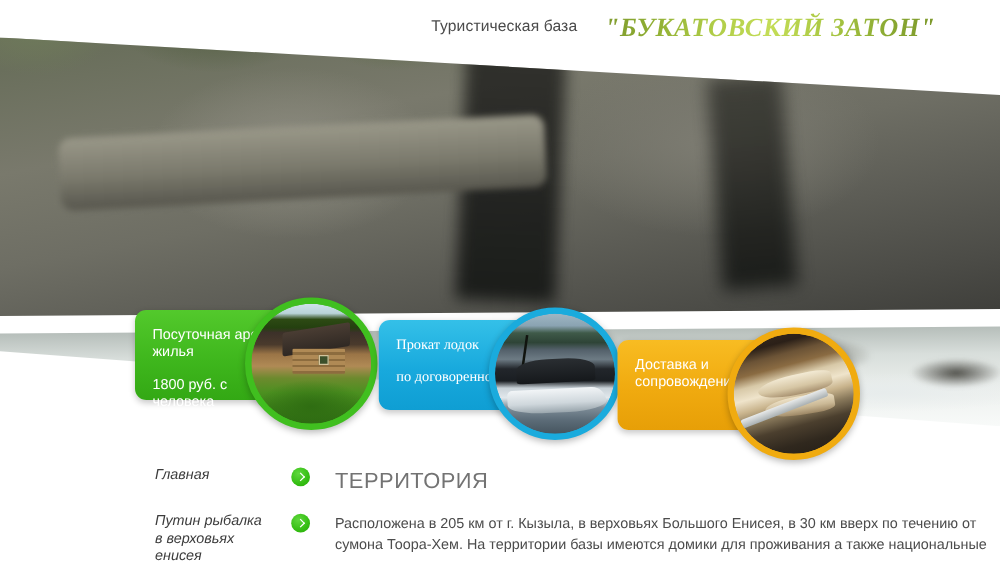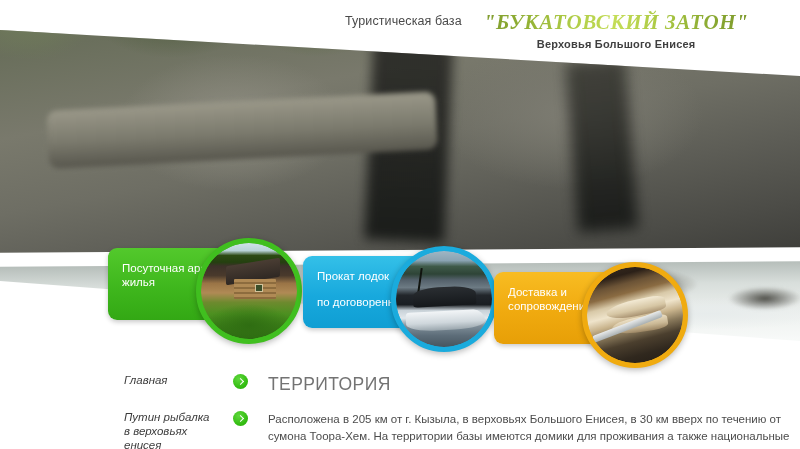--- a/index.html
+++ b/index.html
@@ -227,20 +227,21 @@
     background: #3b4f2a;
     border: 1px solid #d2c39c;
     box-sizing: border-box;
   }
 
   
   .f2 { left: 303px; top: 256px; }
   .f2 .feature-panel {
     left: 0; top: 0; width: 160px; height: 72px;
     background: linear-gradient(180deg, #34c0e8 0%, #18a9dd 55%, #0f9ed3 100%);
+    font-family: Liberation Serif, serif;
   }
   .f2 .feature-circle {
     left: 88px; top: -10px; width: 106px; height: 106px;
     border: 5px solid #1aabdd;
     background: #1aabdd;
   }
   .photo-boat {
     background:
       linear-gradient(180deg,
         #9fb6c4 0%, #8aa3b2 10%,
@@ -390,30 +391,30 @@
       <div class="foam-rocks"></div>
     </div>
   </div>
 </div>
 
 <header class="site-header">
   <div class="header-inner">
     <div class="kicker">Туристическая база</div>
     <div class="brand-block">
       <div class="brand-title">"БУКАТОВСКИЙ ЗАТОН"</div>
-      <div class="brand-sub">Верховья Большого Енисея</div>
     </div>
   </div>
 </header>
 
 <div class="features">
 
   <div class="feature f1">
     <div class="feature-panel">
       <div class="feature-line">Посуточная аренда жилья</div>
+      <div class="feature-line second">1800 руб. с человека</div>
     </div>
     <div class="feature-circle">
       <div class="circle-photo photo-cabin">
         <div class="cabin-roof"></div>
         <div class="cabin-wall"></div>
         <div class="cabin-window"></div>
       </div>
     </div>
   </div>
 

